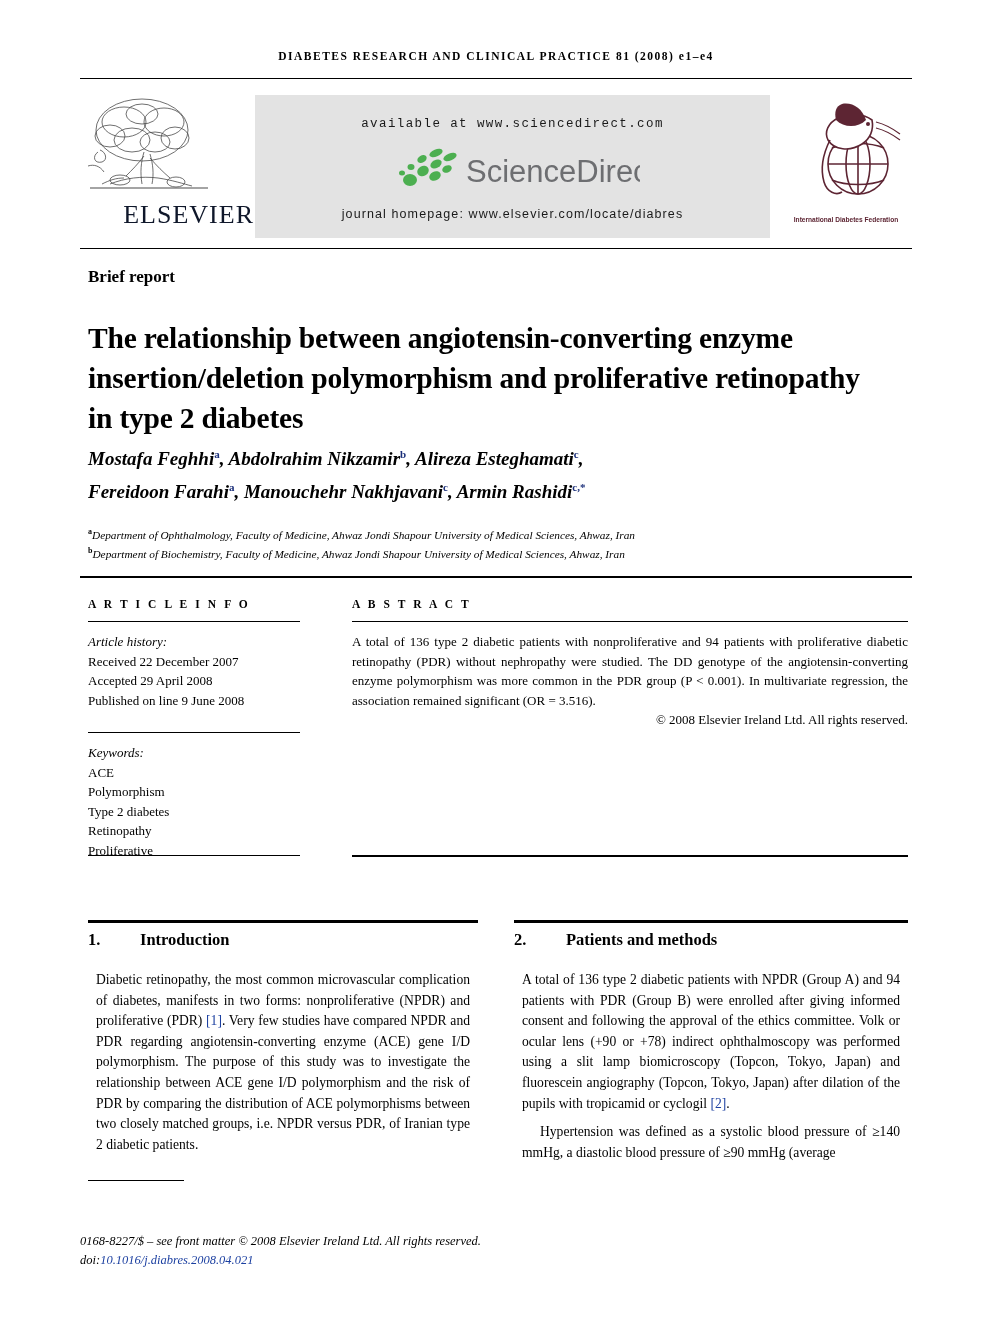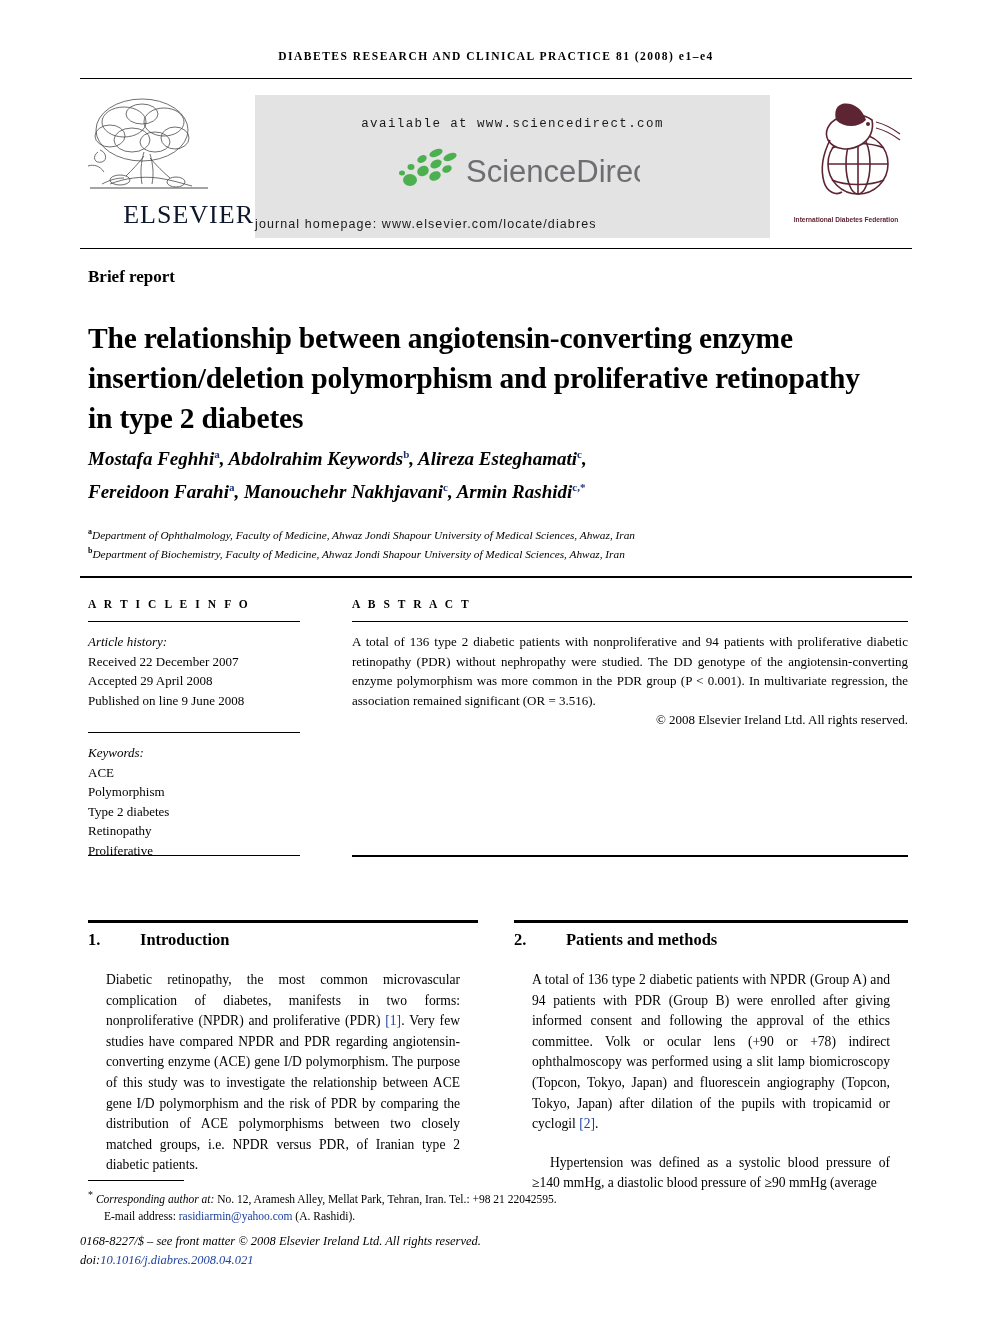--- a/index.html
+++ b/index.html
@@ -88,25 +88,25 @@
   .sd-logo {
     position: absolute;
     left: 135px; top: 52px;
     width: 250px;
     height: 45px;
   }
   .sd-homepage {
     position: absolute;
     left: 0; top: 112px;
     width: 515px;
+    text-align: center;
     font-family: "Liberation Sans", sans-serif;
     font-size: 12.5px;
     letter-spacing: 1.1px;
     color: #1a1a1a;
-    margin-top: 10px;
   }
 
   .idf-logo {
     position: absolute;
     left: 700px; top: 2px;
     width: 132px;
     height: 144px;
   }
   .idf-caption {
     position: absolute;
@@ -256,21 +256,21 @@
   .sec-title {
     font-size: 16.5px;
     font-weight: bold;
     margin: 0 0 20px 0;
   }
   .sec-title .num { display: inline-block; width: 52px; }
   .para {
     font-size: 13.6px;
     line-height: 20.6px;
     text-align: justify;
-    margin: 18px;
+    margin: 8px;
   }
   .para + .para { text-indent: 18px; }
   .ref { color: #1b3fa0; }
 
   
   .foot-rule {
     position: absolute;
     left: 88px; top: 1180px;
     width: 96px;
     height: 1px;
@@ -374,21 +374,21 @@
       </svg>
       <div class="idf-caption">International Diabetes Federation</div>
     </div>
   </div>
   <div class="rule-masthead-bottom"></div>
 
   <div class="brief-report">Brief report</div>
   <h1 class="title">The relationship between angiotensin-converting enzyme insertion/deletion polymorphism and proliferative retinopathy in type 2 diabetes</h1>
 
   <div class="authors">
-    <span>Mostafa Feghhi</span><sup>a</sup><span>, Abdolrahim Keywords</span><sup>b</sup><span>, Alireza Esteghamati</span><sup>c</sup><span>,</span><br>
+    <span>Mostafa Feghhi</span><sup>a</sup><span>, Abdolrahim Nikzamir</span><sup>b</sup><span>, Alireza Esteghamati</span><sup>c</sup><span>,</span><br>
     <span>Fereidoon Farahi</span><sup>a</sup><span>, Manouchehr Nakhjavani</span><sup>c</sup><span>, Armin Rashidi</span><sup>c,*</sup>
   </div>
 
   <div class="affiliations">
     <div><sup>a</sup><span>Department of Ophthalmology, Faculty of Medicine, Ahwaz Jondi Shapour University of Medical Sciences, Ahwaz, Iran</span></div>
     <div><sup>b</sup><span>Department of Biochemistry, Faculty of Medicine, Ahwaz Jondi Shapour University of Medical Sciences, Ahwaz, Iran</span></div>
   </div>
 
   <div class="rule-abstract-top"></div>
 
@@ -435,24 +435,19 @@
 
   <div class="col-right">
     <div class="sec-title">
       <span class="num">2.</span><span>Patients and methods</span>
     </div>
     <p class="para"><span>A total of 136 type 2 diabetic patients with NPDR (Group A) and 94 patients with PDR (Group B) were enrolled after giving informed consent and following the approval of the ethics committee. Volk or ocular lens (+90 or +78) indirect ophthalmoscopy was performed using a slit lamp biomicroscopy (Topcon, Tokyo, Japan) and fluorescein angiography (Topcon, Tokyo, Japan) after dilation of the pupils with tropicamid or cyclogil </span><span class="ref">[2]</span><span>.</span></p>
     <p class="para">Hypertension was defined as a systolic blood pressure of ≥140 mmHg, a diastolic blood pressure of ≥90 mmHg (average</p>
   </div>
 
   <div class="foot-rule"></div>
-  <div class="footnote">
-    <span class="star">*</span>
-    <span class="corr-lead">Corresponding author at:</span><span> No. 12, Aramesh Alley, Mellat Park, Tehran, Iran. Tel.: +98 21 22042595.</span>
-    <span class="fn-indent"><span>E-mail address:</span> <span class="link">rasidiarmin@yahoo.com</span><span> (A. Rashidi).</span></span>
-  </div>
 
   <div class="imprint">
     <div>0168-8227/$ – see front matter © 2008 Elsevier Ireland Ltd. All rights reserved.</div>
     <div><span>doi:</span><span class="link">10.1016/j.diabres.2008.04.021</span></div>
   </div>
 
 </div>
 
 </body></html>

